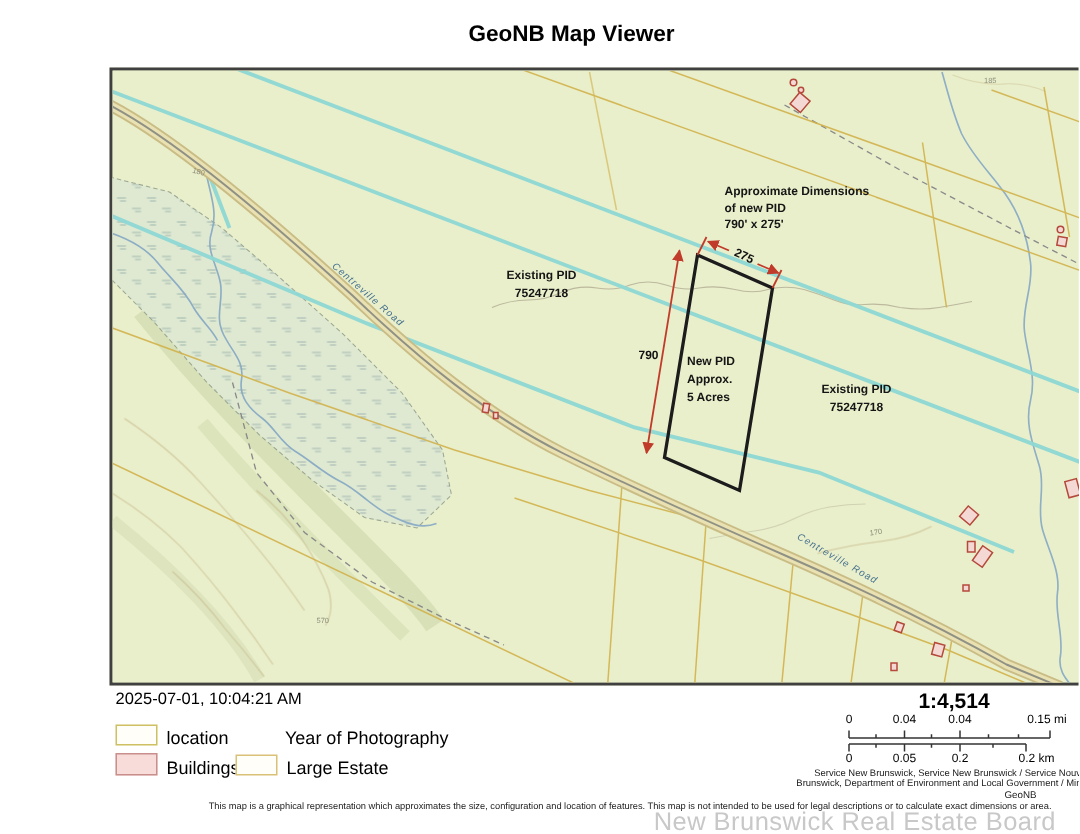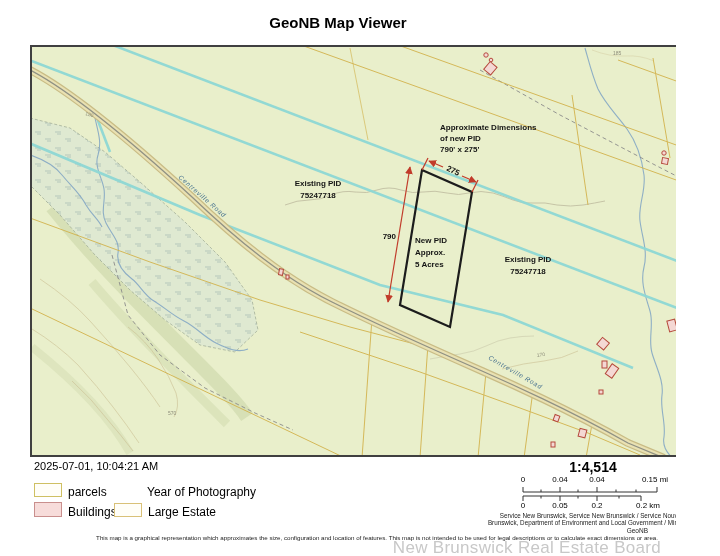--- a/index.html
+++ b/index.html
@@ -1,18 +1,18 @@
 <!DOCTYPE html>
 <html><head>
 <meta charset="utf-8">
 <style>
   * { margin:0; padding:0; box-sizing:border-box; }
   html,body { background:#fff; }
   body { font-family:"Liberation Sans","DejaVu Sans",sans-serif; }
-  .page { position:relative; width:676px; height:556px; background:#ffffff; overflow:hidden; }
+  .page { position:relative; width:676px; height:556px; background:#ffffff; overflow:hidden;margin-left:43px; }
   .title { position:absolute; top:14px; left:0; width:100%; text-align:center;
            font-size:15px; font-weight:bold; color:#000; }
   .map-frame { position:absolute; left:30px; top:45px; width:658px; height:412px;
                border:2px solid #404040; background:#e9efcb; }
   .map-frame svg { display:block; }
   svg text { font-family:"Liberation Sans","DejaVu Sans",sans-serif; }
   .maplabel { font-weight:bold; font-size:8px; fill:#151515; }
   .dimlabel { font-weight:bold; font-size:8px; fill:#111; }
   .roadlabel { font-style:italic; font-size:6.5px; fill:#46718f; letter-spacing:0.8px; }
   .ctlabel { font-size:5px; fill:#8d8d7a; }
@@ -173,21 +173,21 @@
         <text class="ctlabel" x="505" y="310" transform="rotate(-8 505 310)">170</text>
         <text class="ctlabel" x="581" y="8">185</text>
         <text class="ctlabel" x="53" y="68" transform="rotate(15 53 68)">180</text>
       </g>
     </svg>
   </div>
 
   <div class="ts">2025-07-01, 10:04:21 AM</div>
 
   <div class="sw" style="left:34px; top:483px;"></div>
-  <div class="leg-label" style="left:68px; top:485px;">parcels</div>
+  <div class="leg-label" style="left:68px; top:485px;">location</div>
   <div class="leg-label" style="left:147px; top:485px;">Year of Photography</div>
 
   <div class="sw sw-b" style="left:34px; top:502px;"></div>
   <div class="leg-label" style="left:68px; top:505px;">Buildings</div>
   <div class="sw sw-ls" style="left:114px; top:503px;"></div>
   <div class="leg-label" style="left:148px; top:505px;">Large Estate</div>
 
   <div class="ratio">1:4,514</div>
 
   <div class="scale-row" style="top:475px;">

